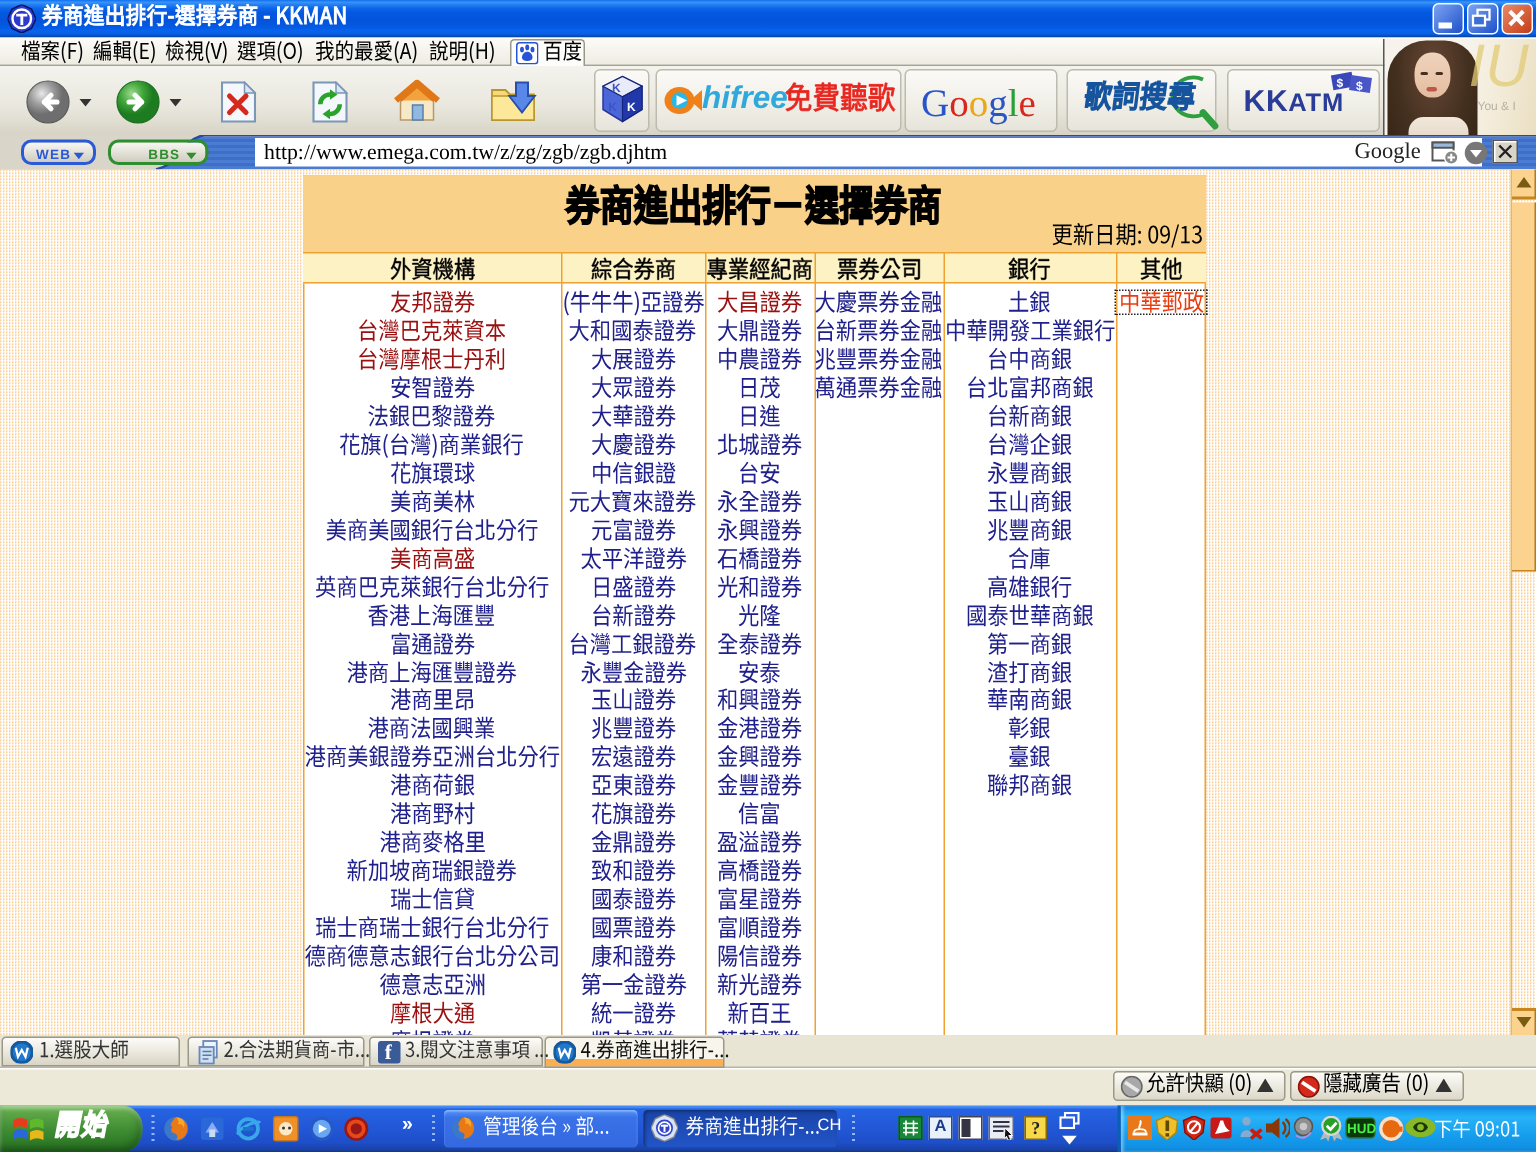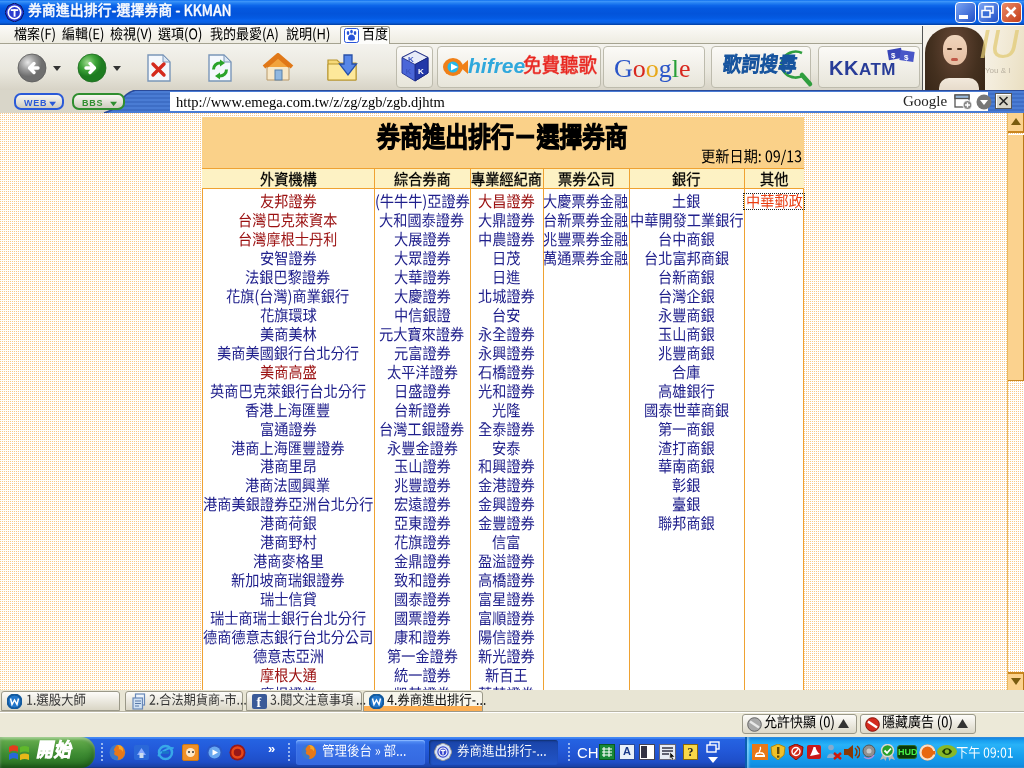--- a/index.html
+++ b/index.html
@@ -465,21 +465,21 @@
     <div class="abs" style="left:62px;top:40px;font-size:8px;color:#b8b0a0">You &amp; I</div>
   </div>
 <div class="abs" style="left:0;top:90px;width:1024px;height:23px;background:repeating-linear-gradient(to bottom,#4a7cd4 0 2px,#3e6ec6 2px 4px);border-top:1px solid #2a4a9a"></div>
 <svg class="abs" style="left:0;top:90px" width="170" height="23" viewBox="0 0 170 23">
     <path d="M0 0 L136 0 C128 2 124 6 121 11 C117 17 112 21 104 23 L0 23 Z" fill="#d9d6c9"></path>
     <path d="M136 0 C128 2 124 6 121 11 C117 17 112 21 104 23" fill="none" stroke="#2a4a9a" stroke-width="1.6"></path>
   </svg>
 <div class="abs" style="left:14px;top:93px;width:50px;height:17px;border:2px solid #2a5ad8;border-radius:7px;background:linear-gradient(#f8f7f2,#cfccbe);color:#2a5ad8;font-size:9px;font-weight:bold;font-family:'Liberation Sans';text-align:left;padding:3px 0 0 8px;letter-spacing:0.8px">WEB<svg width="8" height="6" viewBox="0 0 9 7" style="position:absolute;right:5px;top:6px">
       <path d="M0 1 L8 1 L4 6 Z" fill="#2a5ad8"></path>
     </svg></div>
-<div class="abs" style="left:72px;top:93px;width:53px;height:17px;border:2px solid #2f8e2f;border-radius:7px;background:linear-gradient(#f8f7f2,#cfccbe);color:#2f8e2f;font-size:9px;font-weight:bold;font-family:'Liberation Sans';text-align:left;padding:3px 0 0 8px;letter-spacing:0.8px">BBS<svg width="8" height="6" viewBox="0 0 9 7" style="position:absolute;right:5px;top:6px">
+<div class="abs" style="left:72px;top:93px;width:67px;height:17px;border:2px solid #2f8e2f;border-radius:7px;background:linear-gradient(#f8f7f2,#cfccbe);color:#2f8e2f;font-size:9px;font-weight:bold;font-family:'Liberation Sans';text-align:center;padding:3px 0 0 8px;letter-spacing:0.8px">BBS<svg width="8" height="6" viewBox="0 0 9 7" style="position:absolute;right:5px;top:6px">
       <path d="M0 1 L8 1 L4 6 Z" fill="#2f8e2f"></path>
     </svg></div>
 <div class="abs" style="left:170px;top:92px;width:818px;height:19px;background:#fff"></div>
 <div class="abs" style="left:176px;top:94px;font-family:'Liberation Serif',serif;font-size:14.5px;color:#000">http://www.emega.com.tw/z/zg/zgb/zgb.djhtm</div>
 <div class="abs" style="left:903px;top:93px;font-family:'Liberation Serif',serif;font-size:15px;color:#222">Google</div>
 <svg class="abs" style="left:954px;top:93px" width="19" height="17" viewBox="0 0 19 17">
     <rect x="1" y="2" width="14" height="12" fill="#fff" stroke="#555" stroke-width="1.3"></rect>
     <rect x="1" y="2" width="14" height="3.5" fill="#9ab8d8" stroke="#555" stroke-width="1.3"></rect>
     <circle cx="13.5" cy="12" r="4.5" fill="#888" stroke="#fff" stroke-width="1"></circle>
     <path d="M13.5 9.5 L13.5 14.5 M11 12 L16 12" stroke="#fff" stroke-width="1.4"></path>
@@ -1931,21 +1931,21 @@
         <use href="#g25490" x="400"></use>
         <use href="#g34892" x="500"></use>
         <use href="#g45" x="600"></use>
         <use href="#g46" x="635"></use>
         <use href="#g46" x="662"></use>
         <use href="#g46" x="690"></use>
       </g>
     </svg>
   </div>
 <div class="abs" style="left:568px;top:742px;width:2px;height:21px;background:radial-gradient(circle,#9ab8f0 35%,transparent 40%);background-size:2px 4px"></div>
-<div class="abs" style="left:577px;top:744px;color:#fff;font-size:15px;font-family:'Liberation Sans'">CH</div>
+<div class="abs" style="left:545px;top:744px;color:#fff;font-size:11px;font-family:'Liberation Sans'">CH</div>
 <div class="abs" style="left:599px;top:744px;width:16px;height:16px;background:#188838;border:1px solid #0a5a20">
     <svg width="14" height="14" viewBox="0 0 14 14" style="position:absolute;left:0px;top:0px">
       <path d="M2 4 L12 4 M2 7 L12 7 M2 10 L12 10 M4 2 L4 12 M9 2 L9 12" stroke="#fff" stroke-width="1.1"></path>
     </svg>
   </div>
 <div class="abs" style="left:619px;top:744px;width:16px;height:16px;background:#e8f0fa;border:1.5px solid #2a4a9a;color:#1a3a8a;font-size:11px;font-weight:bold;font-family:'Liberation Sans';text-align:center;line-height:13px">A</div>
 <div class="abs" style="left:639px;top:744px;width:16px;height:16px;background:#fff;border:1px solid #445">
     <div style="position:absolute;left:1px;top:1px;width:6px;height:12px;background:#334"></div>
   </div>
 <div class="abs" style="left:659px;top:744px;width:17px;height:16px;background:#e8ecf4;border:1px solid #667"><svg width="17" height="15" viewBox="0 0 17 15">

